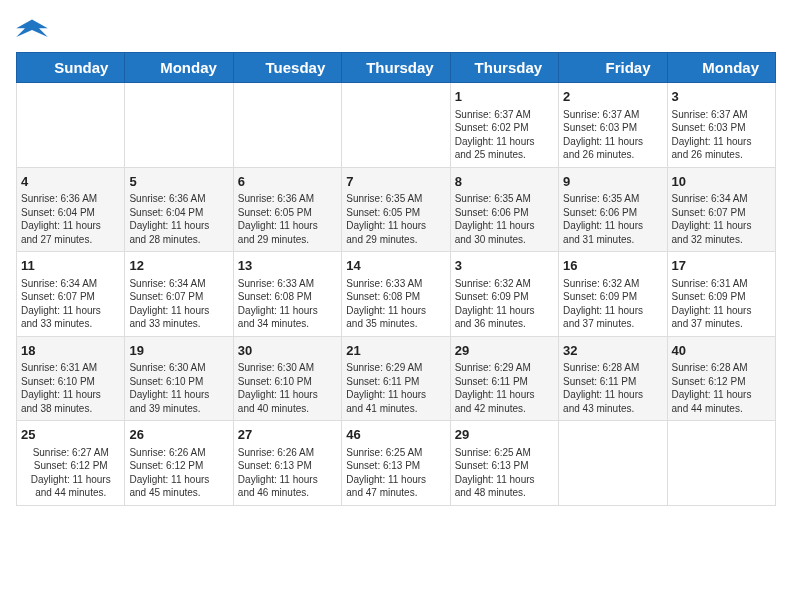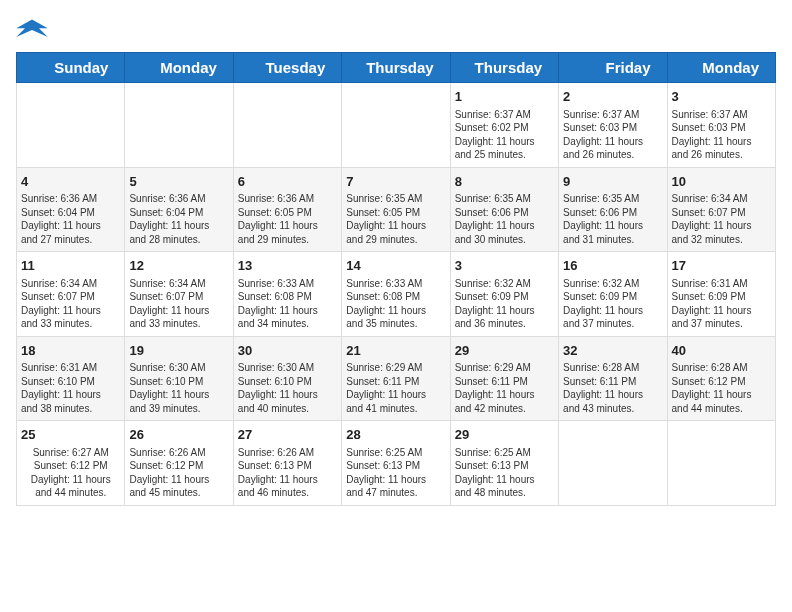--- a/index.html
+++ b/index.html
@@ -310,21 +310,21 @@
 and 45 minutes.</div>
         </td>
         <td>
           <span class="day-number">27</span>
           <div class="cell-content" style="white-space: pre-wrap;">Sunrise: 6:26 AM
 Sunset: 6:13 PM
 Daylight: 11 hours
 and 46 minutes.</div>
         </td>
         <td>
-          <span class="day-number">28</span>
+          <span class="day-number">46</span>
           <div class="cell-content" style="white-space: pre-wrap;">Sunrise: 6:25 AM
 Sunset: 6:13 PM
 Daylight: 11 hours
 and 47 minutes.</div>
         </td>
         <td>
           <span class="day-number">29</span>
           <div class="cell-content" style="white-space: pre-wrap;">Sunrise: 6:25 AM
 Sunset: 6:13 PM
 Daylight: 11 hours

